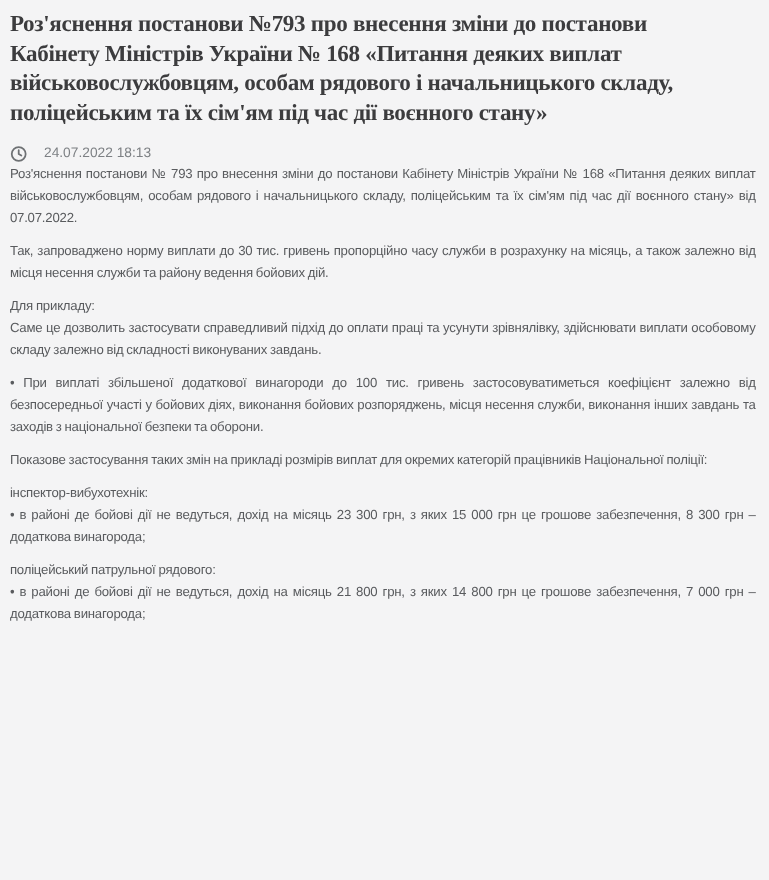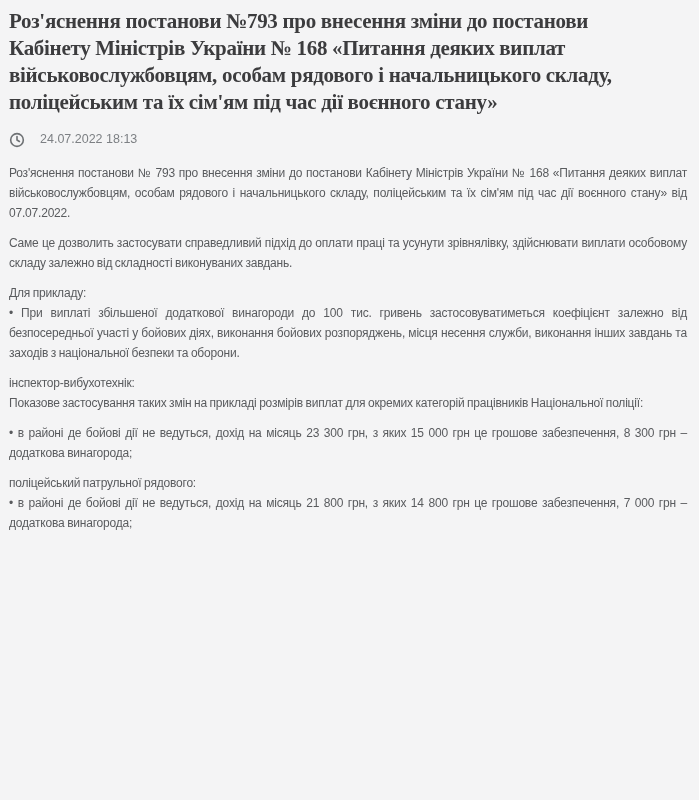--- a/index.html
+++ b/index.html
@@ -34,21 +34,20 @@
     color: #7d8084;
     font-size: 12.5px;
   }
   .meta .clock {
     width: 16px;
     height: 16px;
     color: #6e7174;
     flex: 0 0 auto;
   }
   .article-body {
-    margin-top: 15px;
   }
   .para {
     margin: 0 0 10px 0;
     font-size: 12px;
     line-height: 20px;
     letter-spacing: -0.2px;
     word-spacing: -0.5px;
     color: #595b5e;
     text-align: justify;
   }
@@ -67,24 +66,25 @@
   <div class="meta">
     <svg class="clock" viewBox="0 0 24 24" aria-hidden="true">
       <circle cx="12" cy="12" r="9.5" fill="none" stroke="currentColor" stroke-width="2.4"></circle>
       <path d="M12 6.8 V12 L15.6 14.2" fill="none" stroke="currentColor" stroke-width="2.4" stroke-linecap="round" stroke-linejoin="round"></path>
     </svg>
     <span>24.07.2022 18:13</span>
   </div>
 
   <div class="article-body">
     <p class="para">Роз'яснення постанови № 793 про внесення зміни до постанови Кабінету Міністрів України № 168 «Питання деяких виплат військовослужбовцям, особам рядового і начальницького складу, поліцейським та їх сім'ям під час дії воєнного стану» від 07.07.2022.</p>
+    <p class="para">Так, запроваджено норму виплати до 30 тис. гривень пропорційно часу служби в розрахунку на місяць, а також залежно від місця несення служби та району ведення бойових дій.</p>
+    <p class="para label">Для прикладу:</p>
     <p class="para">Саме це дозволить застосувати справедливий підхід до оплати праці та усунути зрівнялівку, здійснювати виплати особовому складу залежно від складності виконуваних завдань.</p>
-    <p class="para label">Для прикладу:</p>
     <p class="para">• При виплаті збільшеної додаткової винагороди до 100 тис. гривень застосовуватиметься коефіцієнт залежно від безпосередньої участі у бойових діях, виконання бойових розпоряджень, місця несення служби, виконання інших завдань та заходів з національної безпеки та оборони.</p>
+    <p class="para">Показове застосування таких змін на прикладі розмірів виплат для окремих категорій працівників Національної поліції:</p>
     <p class="para label">інспектор-вибухотехнік:</p>
-    <p class="para">Показове застосування таких змін на прикладі розмірів виплат для окремих категорій працівників Національної поліції:</p>
     <p class="para">• в районі де бойові дії не ведуться, дохід на місяць 23 300 грн, з яких 15 000 грн це грошове забезпечення, 8 300 грн – додаткова винагорода;</p>
     <p class="para label">поліцейський патрульної рядового:</p>
     <p class="para">• в районі де бойові дії не ведуться, дохід на місяць 21 800 грн, з яких 14 800 грн це грошове забезпечення, 7 000 грн – додаткова винагорода;</p>
 
   </div>
 
 </main>
 
 </body></html>

